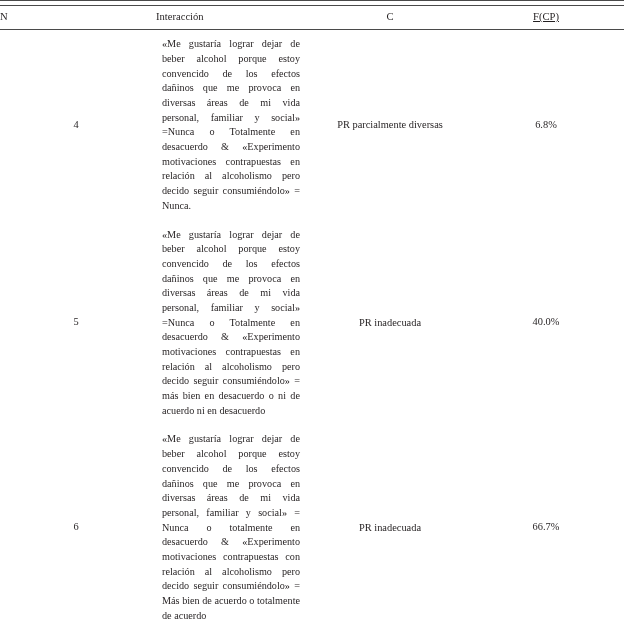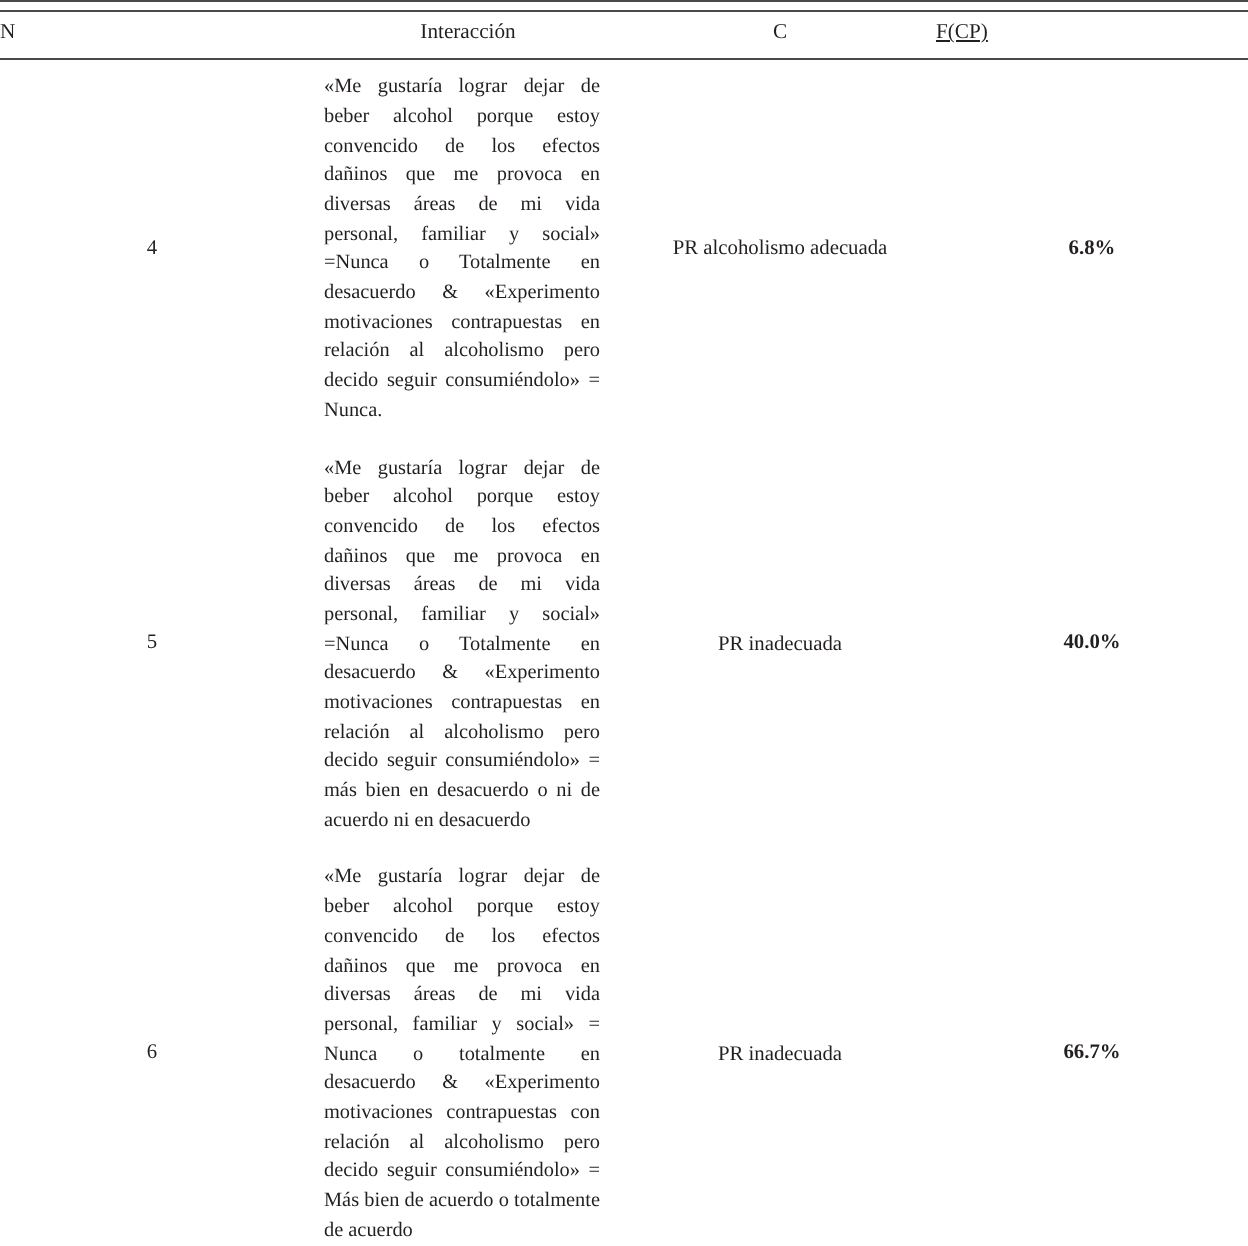--- a/index.html
+++ b/index.html
@@ -36,23 +36,23 @@
   }
   thead tr.head-row th {
     font-weight: normal;
     font-size: 10.6px;
     padding: 3px 0 5px 0;
     vertical-align: middle;
     border-bottom: 1.0px solid #4a4a4a;
     color: #231f20;
   }
   th.col-n  { width: 34px;  text-align: left; padding-left: 11px; }
-  th.col-i  { width: 417px; text-align: center; padding-left: 0px; }
+  th.col-i  { width: 417px; text-align: left; padding-left: 0px; }
   th.col-c  { width: 93px;  text-align: center; }
-  th.col-f  { width: 80px;  text-align: left; text-decoration: underline; }
+  th.col-f  { width: 80px;  text-align: center; text-decoration: underline; }
 
   tbody td {
     vertical-align: middle;
     padding: 0;
     border: none;
   }
   td.cell-n {
     width: 34px;
     text-align: center;
     font-size: 10.4px;
@@ -70,21 +70,20 @@
     text-align: center;
     font-size: 10.4px;
     padding: 0 2px;
     line-height: 1.35;
   }
   td.cell-f {
     width: 80px;
     text-align: center;
     font-size: 10.4px;
     padding: 0 2px;
-    font-weight: bold;
   }
 </style>
 </head>
 <body>
 
 <div id="page">
   <table class="data-table">
     <thead>
       <tr class="rule-top">
         <td colspan="4"></td>
@@ -93,21 +92,21 @@
         <th class="col-n">N</th>
         <th class="col-i">Interacción</th>
         <th class="col-c">C</th>
         <th class="col-f">F(CP)</th>
       </tr>
     </thead>
     <tbody id="table-body">
         <tr class="data-row">
           <td class="cell-n">4</td>
           <td class="cell-i">«Me gustaría lograr dejar de beber alcohol porque estoy convencido de los efectos dañinos que me provoca en diversas áreas de mi vida personal, familiar y social» =Nunca o Totalmente en desacuerdo &amp; «Experimento motivaciones contrapuestas en relación al alcoholismo pero decido seguir consumiéndolo» = Nunca.</td>
-          <td class="cell-c">PR alcoholismo adecuada</td>
+          <td class="cell-c">PR parcialmente diversas</td>
           <td class="cell-f">6.8%</td>
         </tr>
         <tr class="data-row">
           <td class="cell-n">5</td>
           <td class="cell-i">«Me gustaría lograr dejar de beber alcohol porque estoy convencido de los efectos dañinos que me provoca en diversas áreas de mi vida personal, familiar y social» =Nunca o Totalmente en desacuerdo &amp; «Experimento motivaciones contrapuestas en relación al alcoholismo pero decido seguir consumiéndolo» = más bien en desacuerdo o ni de acuerdo ni en desacuerdo</td>
           <td class="cell-c">PR inadecuada</td>
           <td class="cell-f">40.0%</td>
         </tr>
         <tr class="data-row">
           <td class="cell-n">6</td>

